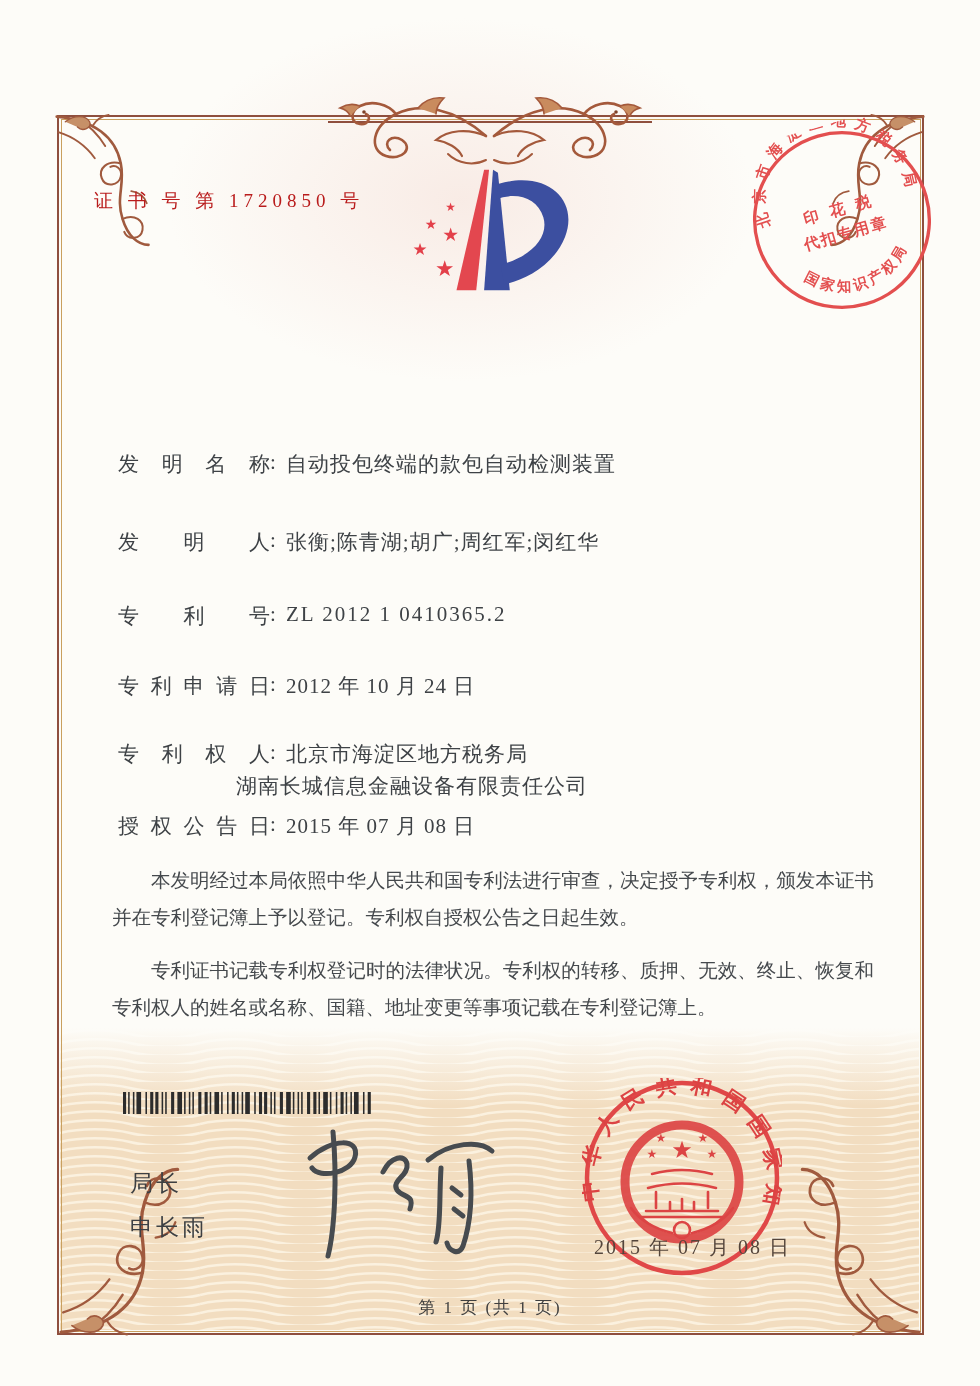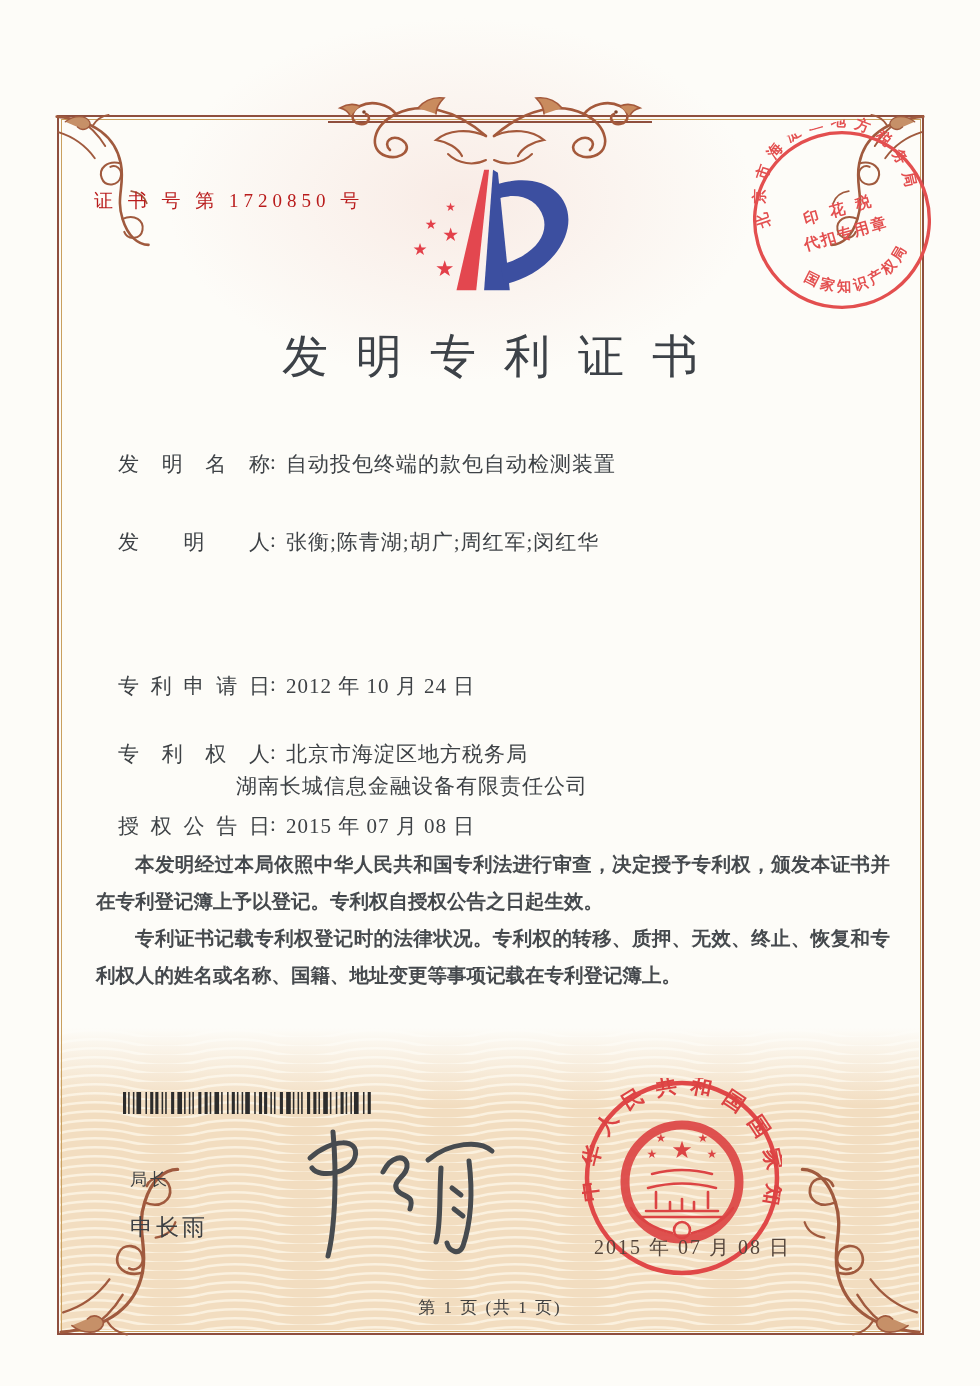--- a/index.html
+++ b/index.html
@@ -37,24 +37,24 @@
   
   .field{position:absolute;left:118px;font-size:21px;color:#3e4246;white-space:nowrap;}
   .f-label{display:inline-block;width:152px;text-align:justify;text-align-last:justify;
     text-justify:inter-character;vertical-align:top;}
   .f-colon{display:inline-block;width:16px;vertical-align:top;}
   .f-value{display:inline-block;letter-spacing:1px;vertical-align:top;}
   .f-value2{position:absolute;left:168px;top:772px;font-size:21px;letter-spacing:1px;color:#3e4246;padding-left:68px;}
   
   .body-text{position:absolute;left:96px;top:846px;width:794px;font-size:19.5px;
     line-height:37px;text-align:justify;color:#45494d;}
-  .body-text p{margin:0;text-indent:2em;font-weight:bold;}
+  .body-text p{margin:16px;text-indent:2em;}
   
   .barcode{position:absolute;left:122px;top:1092px;width:252px;height:22px;}
-  .signer-title{position:absolute;left:130px;top:1168px;font-size:17px;color:#3d4043;letter-spacing:3px;}
+  .signer-title{position:absolute;left:130px;top:1168px;font-size:23px;color:#3d4043;letter-spacing:3px;}
   .signer-name{position:absolute;left:130px;top:1212px;font-size:23px;color:#3d4043;letter-spacing:3px;}
   .signature{position:absolute;left:262px;top:1116px;width:250px;height:150px;}
   .bigseal{position:absolute;left:582px;top:1078px;width:200px;height:200px;}
   .sealdate{position:absolute;left:594px;top:1234px;font-size:20px;letter-spacing:2px;color:#54453b;}
   .footer{position:absolute;left:0;top:1296px;width:100%;text-align:center;
     font-size:17px;letter-spacing:2px;color:#404040;}
 </style>
 </head>
 <body>
 
@@ -141,27 +141,29 @@
     <text font-size="15.5" fill="#e34f4f" font-weight="bold">
       <textPath href="#taxTop" startOffset="2" textLength="254" lengthAdjust="spacing">北京市海淀区地方税务局</textPath>
     </text>
     <text font-size="15" fill="#e34f4f" font-weight="bold">
       <textPath href="#taxBot" startOffset="8" textLength="126" lengthAdjust="spacing">国家知识产权局</textPath>
     </text>
     <text x="100" y="94" font-size="16" fill="#e34f4f" text-anchor="middle" font-weight="bold" letter-spacing="4">印 花 税</text>
     <text x="100" y="120" font-size="16" fill="#e34f4f" text-anchor="middle" font-weight="bold" letter-spacing="2">代扣专用章</text>
   </svg>
 
-  <div class="title">发明专利证书</div>
 
   <div class="field" style="top:450px">
     <span class="f-label">发明名称</span><span class="f-colon">:</span><span class="f-value">自动投包终端的款包自动检测装置</span>
   </div>
   <div class="field" style="top:528px">
     <span class="f-label">发明人</span><span class="f-colon">:</span><span class="f-value">张衡;陈青湖;胡广;周红军;闵红华</span>
+  </div>
+  <div class="field" style="top:602px">
+    <span class="f-label">专利号</span><span class="f-colon">:</span><span class="f-value" style="letter-spacing:2px">ZL 2012 1 0410365.2</span>
   </div>
   <div class="field" style="top:672px">
     <span class="f-label">专利申请日</span><span class="f-colon">:</span><span class="f-value">2012 年 10 月 24 日</span>
   </div>
   <div class="field" style="top:740px">
     <span class="f-label">专利权人</span><span class="f-colon">:</span><span class="f-value">北京市海淀区地方税务局</span>
   </div>
   <div class="f-value2">湖南长城信息金融设备有限责任公司</div>
   <div class="field" style="top:812px">
     <span class="f-label">授权公告日</span><span class="f-colon">:</span><span class="f-value">2015 年 07 月 08 日</span>

